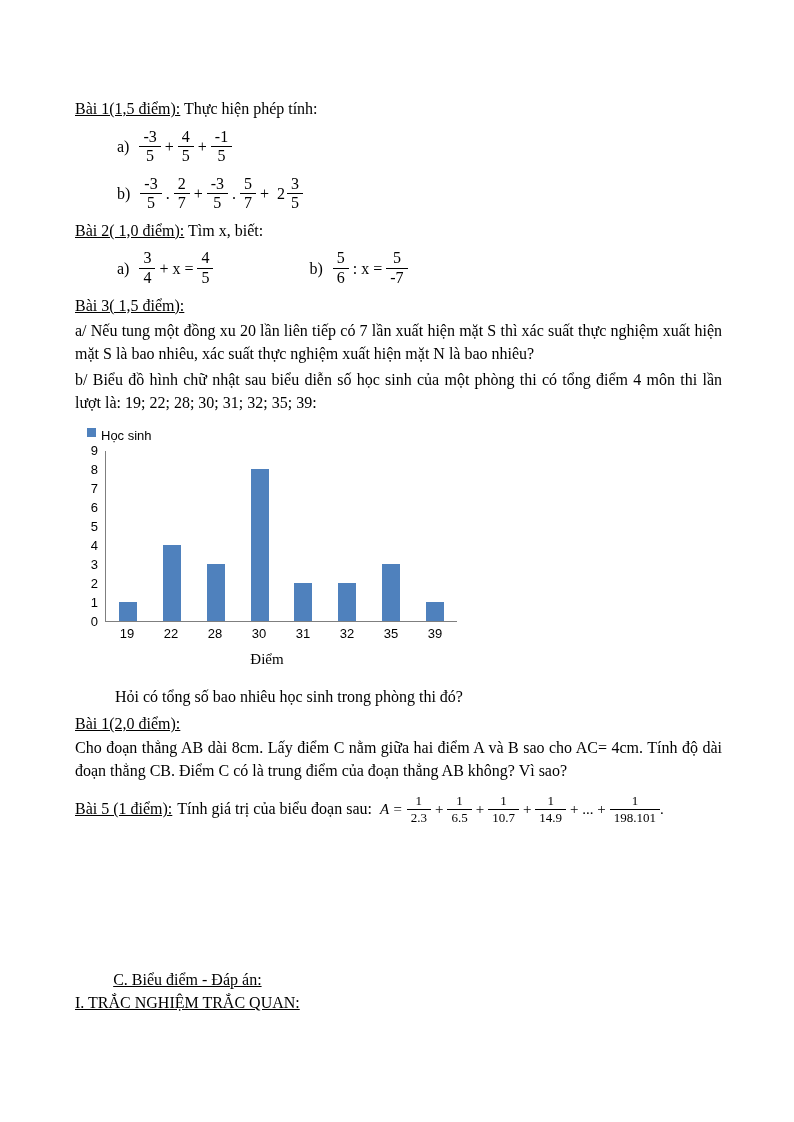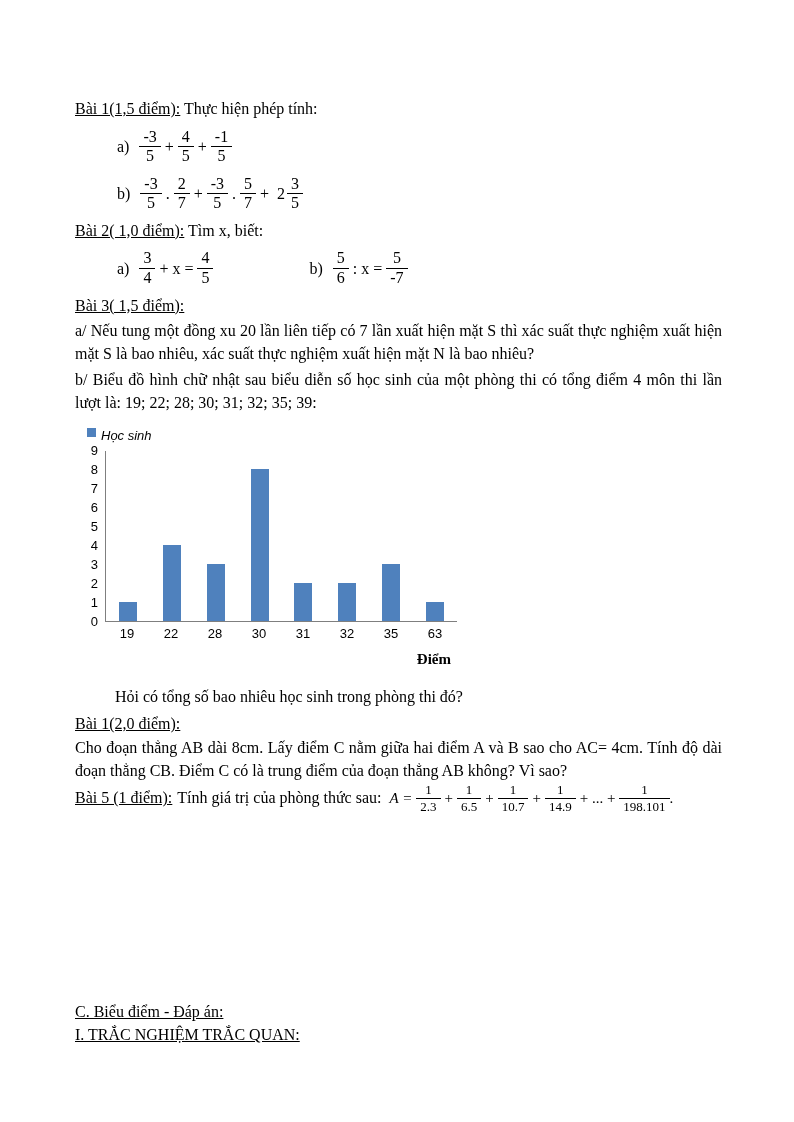--- a/index.html
+++ b/index.html
@@ -18,39 +18,39 @@
   .item-label { margin-right:10px; }
   .frac { display:inline-block; text-align:center; vertical-align:middle; line-height:1.05; }
   .frac .num { display:block; border-bottom:1px solid #000; padding:0 4px 1px; }
   .frac .den { display:block; padding:1px 4px 0; }
   .op { margin:0 4px; white-space:pre; }
   .whole { margin:0 2px 0 4px; }
   .pair-b { margin-left:96px; }
 
   
   .chart { margin:14px 0 0 8px; width:380px; font-family:"Liberation Sans", sans-serif; font-size:13px; }
-  .legend { display:flex; margin:0 0 8px 4px;font-style:italic; }
+  .legend { display:flex; margin:0 0 8px 4px; }
   .legend-swatch { width:9px; height:9px; display:inline-block; margin-right:5px; }
   .plot-wrap { display:flex; }
   .y-axis { position:relative; width:22px; height:171px; }
   .ytick { position:absolute; right:7px; height:15px; line-height:15px; font-size:13px; }
   .plot { position:relative; width:352px; height:171px; border-left:1px solid #7f7f7f; border-bottom:1px solid #7f7f7f; display:flex; align-items:flex-end; }
   .bar-cell { flex:1; display:flex; justify-content:center; align-items:flex-end; height:100%; }
   .bar { width:18px; }
   .x-labels { display:flex; width:352px; margin-left:22px; }
   .xtick { flex:1; text-align:center; padding-top:4px; font-size:13px; }
-  .x-title { width:374px; text-align:right; padding-right:6px; margin-top:10px;
-             font-family:"Liberation Serif", serif; font-weight:bold; font-size:15px; }
+  .x-title { width:374px; text-align:center; padding-right:6px; margin-top:10px;
+             font-family:"Liberation Serif", serif; font-weight:normal; font-size:15px; }
 
   .question { margin:18px 0 0 40px; line-height:1.4; }
-  .b5-row { display:flex; align-items:center; margin-top:1px; flex-wrap:nowrap; }
+  .b5-row { display:flex; align-items:center; margin-top:12px; flex-wrap:nowrap; }
   .b5-expr { display:flex; align-items:center; font-size:15px; margin-left:8px; }
   .b5-expr .frac { font-size:13px; }
   .b5-lhs { font-style:italic; margin-right:4px; }
-  .footer { position:absolute; left:75px; top:1000px; line-height:1.45; }
+  .footer { position:absolute; left:75px; top:968px; line-height:1.45;text-align:center; }
   .footer .heading { display:inline-block; }
 </style>
 </head>
 <body>
 
 <div class="page">
   <div class="content">
 
     <div class="h-line">
       <span class="heading">Bài 1(1,5 điểm):</span>
@@ -186,35 +186,35 @@
           </div>
       </div>
       <div class="x-labels" id="xLabels">
           <div class="xtick">19</div>
           <div class="xtick">22</div>
           <div class="xtick">28</div>
           <div class="xtick">30</div>
           <div class="xtick">31</div>
           <div class="xtick">32</div>
           <div class="xtick">35</div>
-          <div class="xtick">63</div>
+          <div class="xtick">39</div>
         </div>
       <div class="x-title">Điểm</div>
     </div>
 
     <p class="question">Hỏi có tổng số bao nhiêu học sinh trong phòng thi đó?</p>
 
     <div class="h-line">
       <span class="heading">Bài 1(2,0 điểm):</span>
     </div>
     <p class="para" style="margin-top:2px">Cho đoạn thẳng AB dài 8cm. Lấy điểm C nằm giữa hai điểm A và B sao cho AC= 4cm. Tính độ dài đoạn thẳng CB. Điểm C có là trung điểm của đoạn thẳng AB không? Vì sao?</p>
 
     <div class="b5-row">
       <span class="heading">Bài 5 (1 điểm):</span>
-      <span style="margin-left:5px">Tính giá trị của phòng thức sau:</span>
+      <span style="margin-left:5px">Tính giá trị của biểu đoạn sau:</span>
       <span class="b5-expr">
         <span class="b5-lhs">A =</span>
         <span class="frac">
           <span class="num">1</span>
           <span class="den">2.3</span>
         </span>
         <span class="op">+</span>
         <span class="frac">
           <span class="num">1</span>
           <span class="den">6.5</span>

